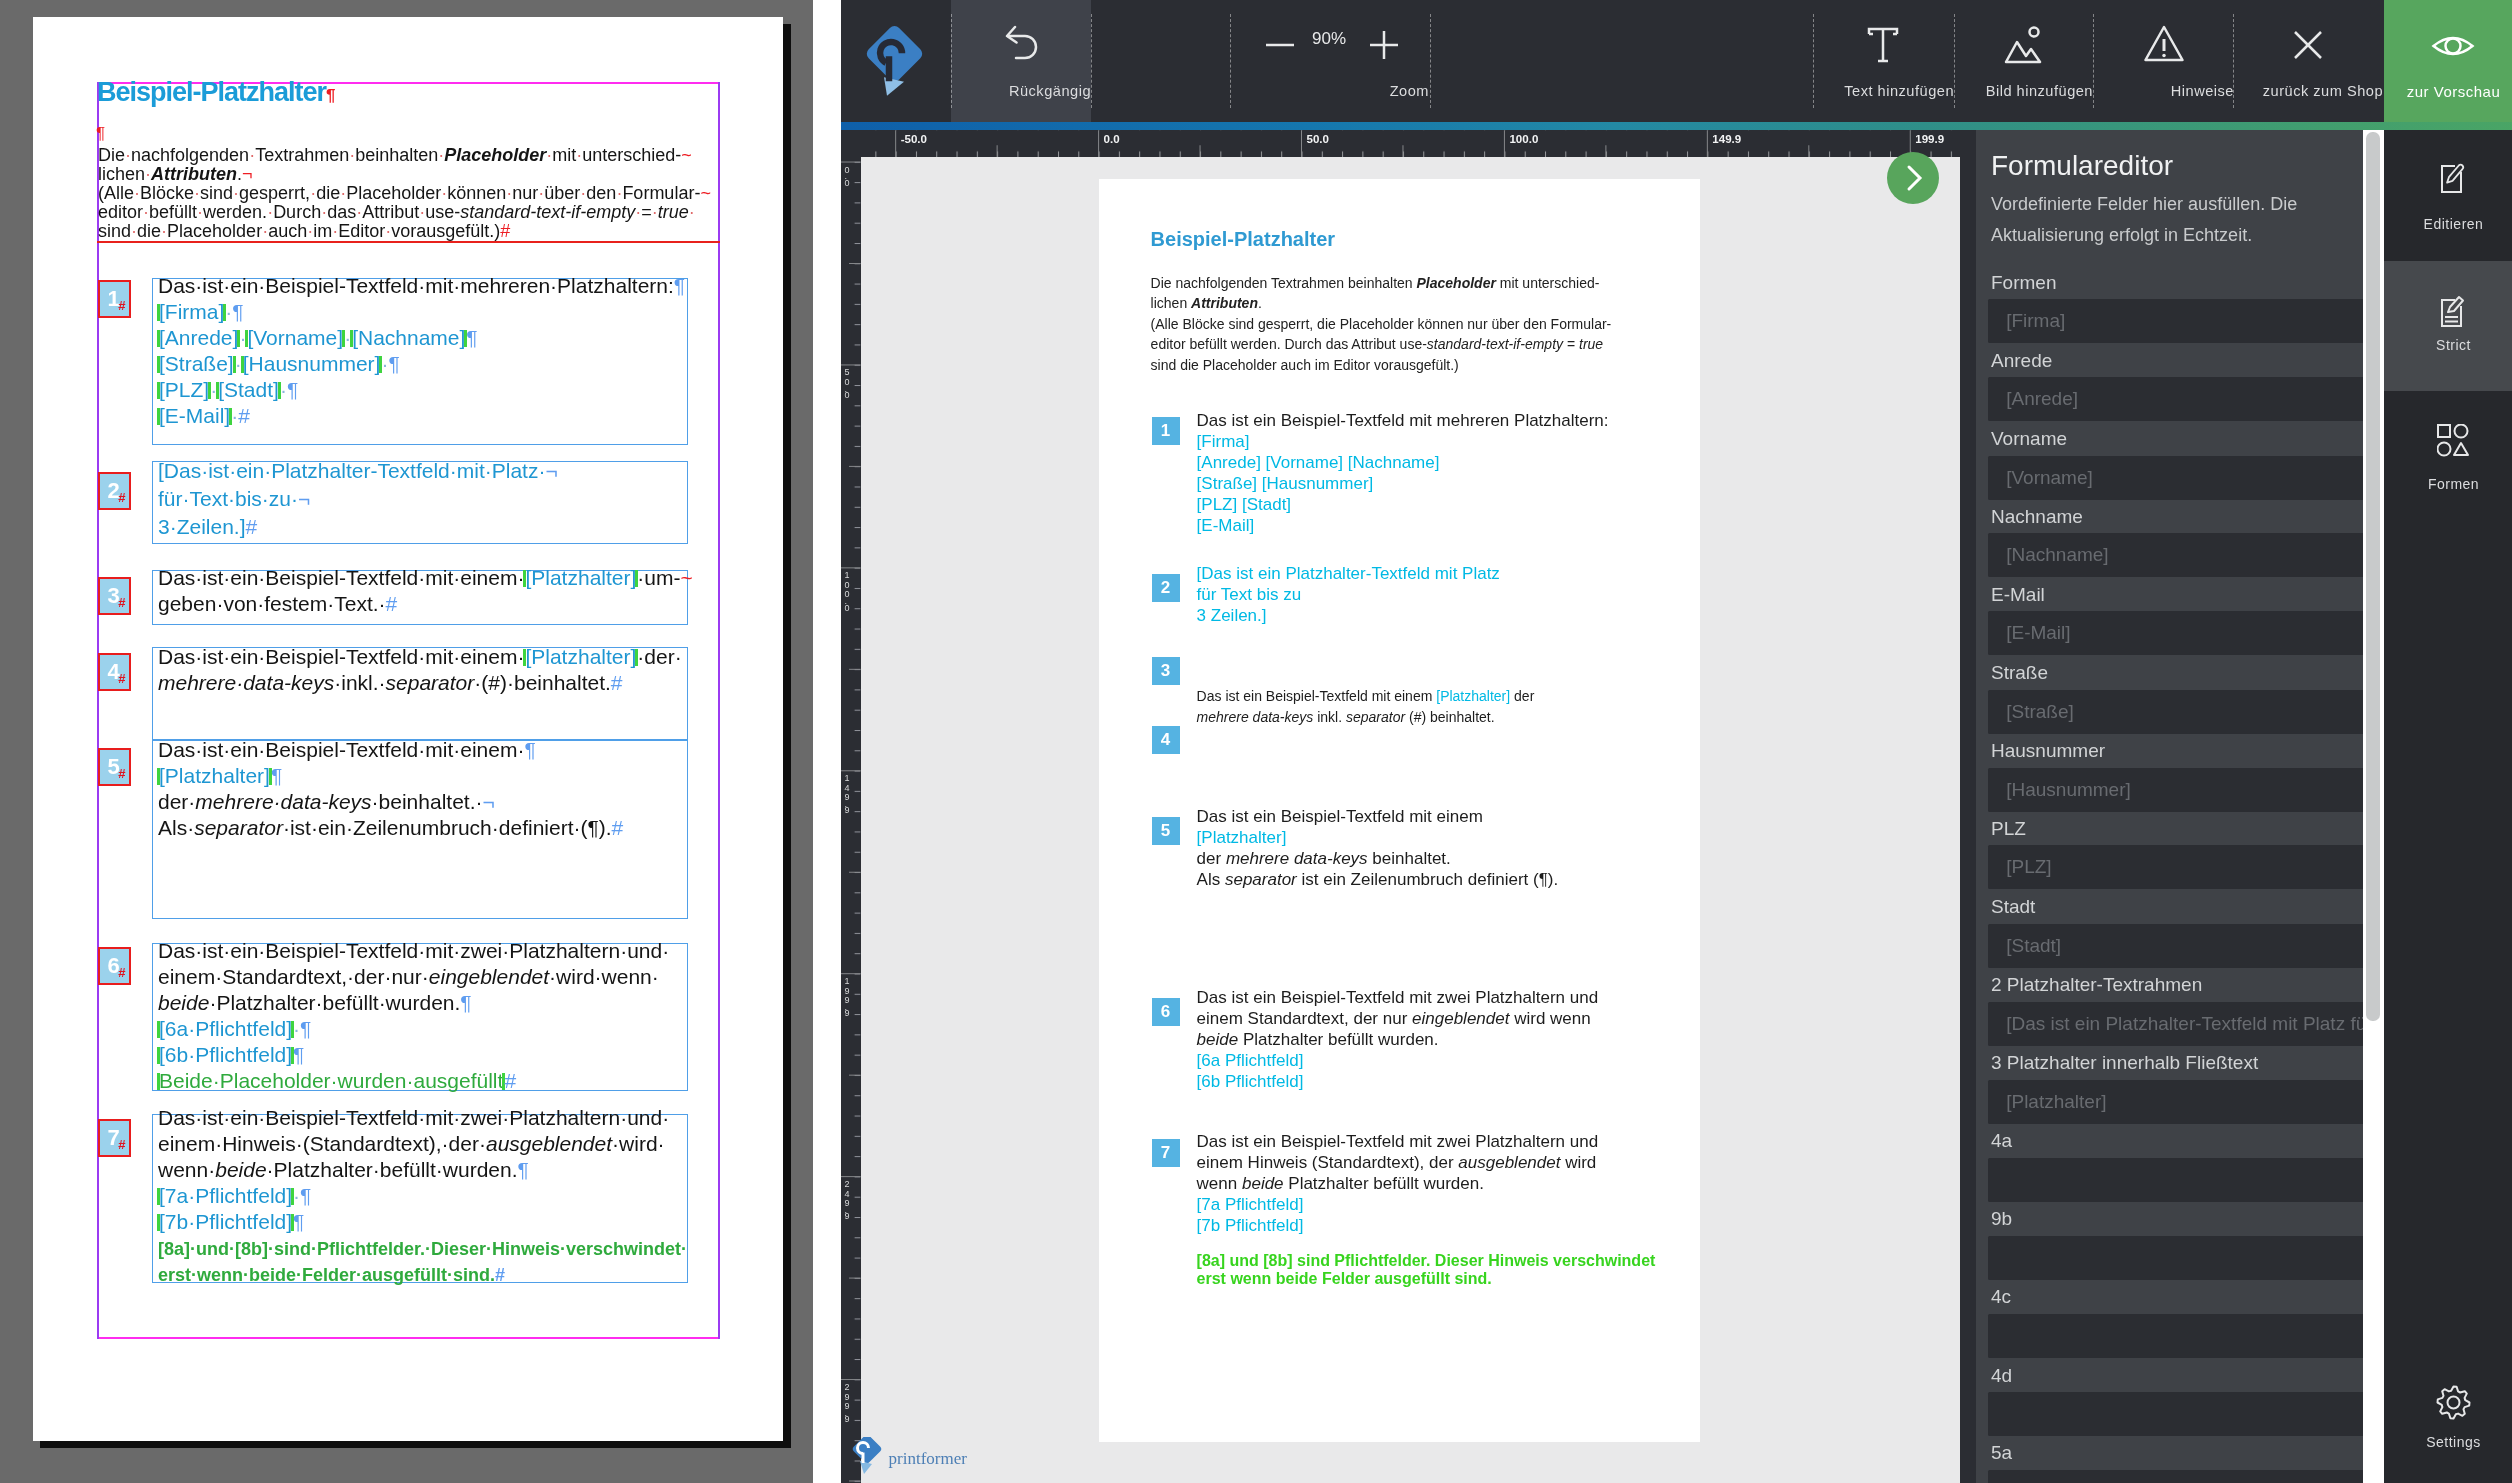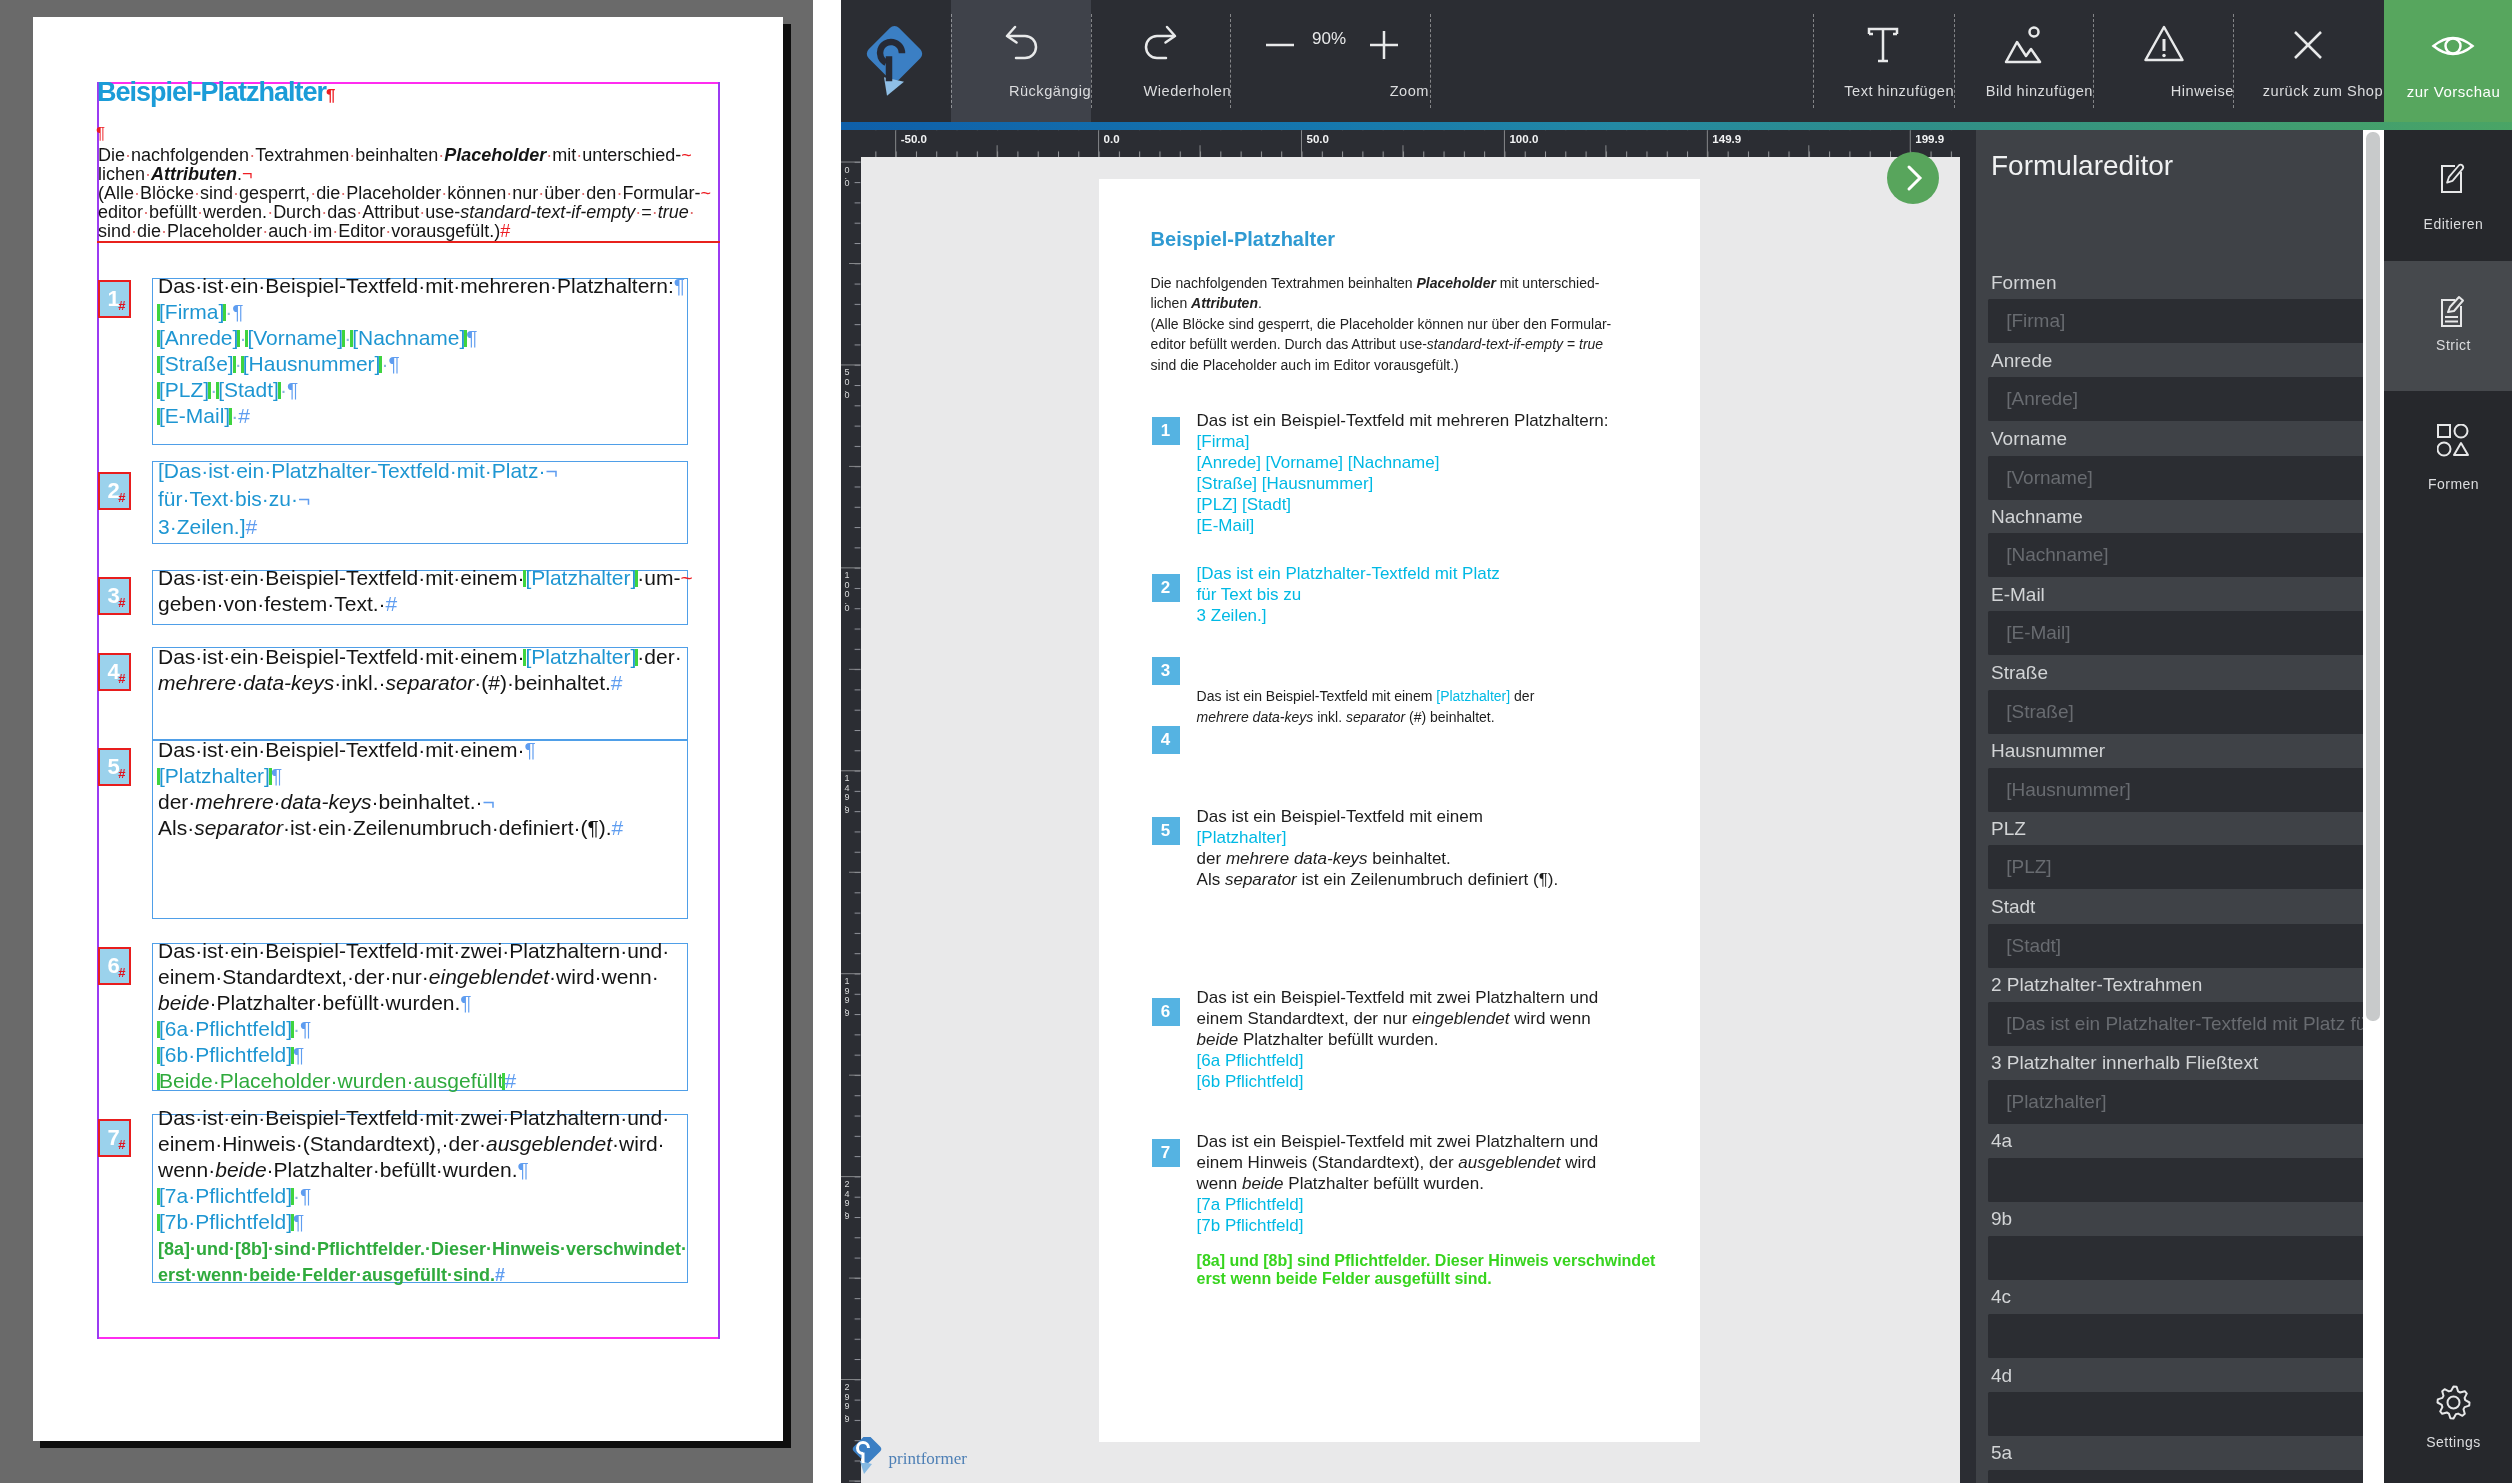--- a/index.html
+++ b/index.html
@@ -140,27 +140,20 @@
     <div class="tsep" style="left:1392px"></div>
 
     <div class="tbtn" style="left:110px;width:140px">
       <svg style="position:absolute;left:50px;top:25px" width="40" height="40" viewBox="0 0 80 80">
         <path d="M 28 4 L 12 22 L 31 35" fill="none" stroke="#e8e9ea" stroke-width="5" stroke-linecap="round" stroke-linejoin="round"></path>
         <path d="M 14 22 L 48 22 A 22 22 0 0 1 48 66 L 30 66" fill="none" stroke="#e8e9ea" stroke-width="5" stroke-linecap="round"></path>
       </svg>
       <div class="lbl">Rückgängig</div>
     </div>
 
-    <div class="tbtn" style="left:250px;width:140px">
-      <svg style="position:absolute;left:50px;top:25px" width="40" height="40" viewBox="0 0 80 80">
-        <path d="M 52 4 L 68 22 L 49 35" fill="none" stroke="#e8e9ea" stroke-width="5" stroke-linecap="round" stroke-linejoin="round"></path>
-        <path d="M 66 22 L 32 22 A 22 22 0 0 0 32 66 L 50 66" fill="none" stroke="#e8e9ea" stroke-width="5" stroke-linecap="round"></path>
-      </svg>
-      <div class="lbl">Wiederholen</div>
-    </div>
 
     <div class="tbtn" style="left:389px;width:199px">
       <svg style="position:absolute;left:31px;top:26px" width="38" height="38" viewBox="0 0 76 76">
         <line x1="10" y1="38" x2="66" y2="38" stroke="#e8e9ea" stroke-width="5"></line>
       </svg>
       <div style="position:absolute;left:69px;top:29px;width:60px;text-align:center;font-size:17px;color:#e8e9ea">90%</div>
       <svg style="position:absolute;left:135px;top:26px" width="38" height="38" viewBox="0 0 76 76">
         <line x1="10" y1="38" x2="66" y2="38" stroke="#e8e9ea" stroke-width="5"></line>
         <line x1="38" y1="10" x2="38" y2="66" stroke="#e8e9ea" stroke-width="5"></line>
       </svg>
@@ -314,20 +307,21 @@
     <div style="position:absolute;left:28px;bottom:14px;font-family:'Liberation Serif',serif;font-size:17px;color:#4d7fb5">printformer</div>
   </div>
 
   <div style="position:absolute;left:1046px;top:152px;width:52px;height:52px;border-radius:26px;background:#58a55c">
     <svg style="position:absolute;left:0;top:0" width="52" height="52" viewBox="0 0 104 104">
       <path d="M 44 30 L 66 52 L 44 74" fill="none" stroke="#fff" stroke-width="6" stroke-linecap="round"></path>
     </svg>
   </div>
   <div id="panel">
     <div style="position:absolute;left:15px;top:20px;font-size:28px;color:#f0f1f2">Formulareditor</div>
+    <div style="position:absolute;left:15px;top:59px;font-size:18px;line-height:31px;color:#c9cbcd">Vordefinierte Felder hier ausfüllen. Die<br>Aktualisierung erfolgt in Echtzeit.</div>
     <div class="plabel" style="top:142px">Formen</div>
       <div class="pinput" style="top:169px">[Firma]</div>
     <div class="plabel" style="top:220px">Anrede</div>
       <div class="pinput" style="top:247px">[Anrede]</div>
     <div class="plabel" style="top:298px">Vorname</div>
       <div class="pinput" style="top:326px">[Vorname]</div>
     <div class="plabel" style="top:376px">Nachname</div>
       <div class="pinput" style="top:403px">[Nachname]</div>
     <div class="plabel" style="top:454px">E-Mail</div>
       <div class="pinput" style="top:481px">[E-Mail]</div>

